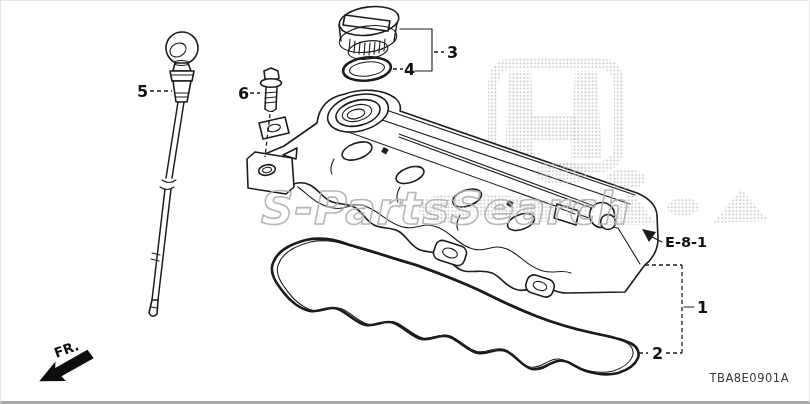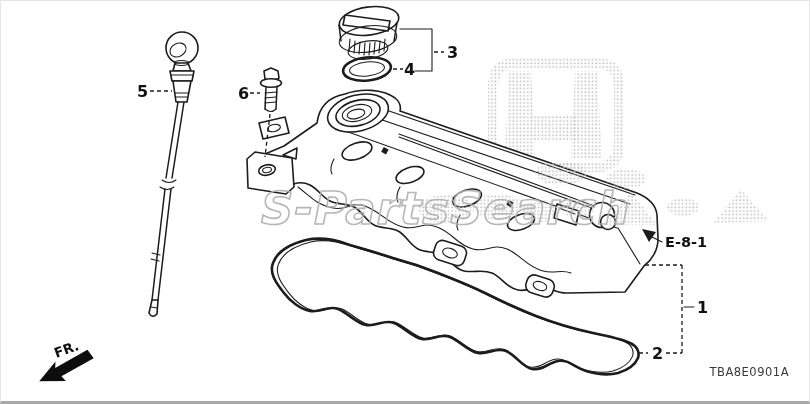--- a/index.html
+++ b/index.html
@@ -17,21 +17,21 @@
   .ln{fill:none;stroke:#1c1c1c;stroke-width:1.5;stroke-linecap:round;stroke-linejoin:round;}
   .lnw{fill:#ffffff;stroke:#1c1c1c;stroke-width:1.6;stroke-linecap:round;stroke-linejoin:round;}
   .thin{stroke-width:1.1;}
   .thick{stroke-width:2.6;}
   .dash{fill:none;stroke:#1c1c1c;stroke-width:1.3;stroke-dasharray:4 3;}
   .callout{font:bold 16px "DejaVu Sans",sans-serif;fill:#111;}
   .ref{font:bold 14.5px "DejaVu Sans",sans-serif;fill:#111;}
   .frlabel{font:bold 13.5px "DejaVu Sans",sans-serif;fill:#0d0d0d;}
   .wmark{font:italic bold 45px "DejaVu Sans",sans-serif;fill:none;stroke:#b0b0b0;stroke-width:1.6;letter-spacing:1px;opacity:.9;}
   #code{
-    position:absolute;right:20px;bottom:22px;
+    position:absolute;right:20px;bottom:16px;
     font:11.5px "DejaVu Sans",sans-serif;color:#3a3a3a;letter-spacing:.5px;
   }
 </style>
 </head>
 <body>
 
 <div id="canvas">
   <svg width="810" height="404" viewBox="0 0 810 404">
     <defs>
       <pattern id="ht" patternUnits="userSpaceOnUse" width="3.6" height="3.6">

